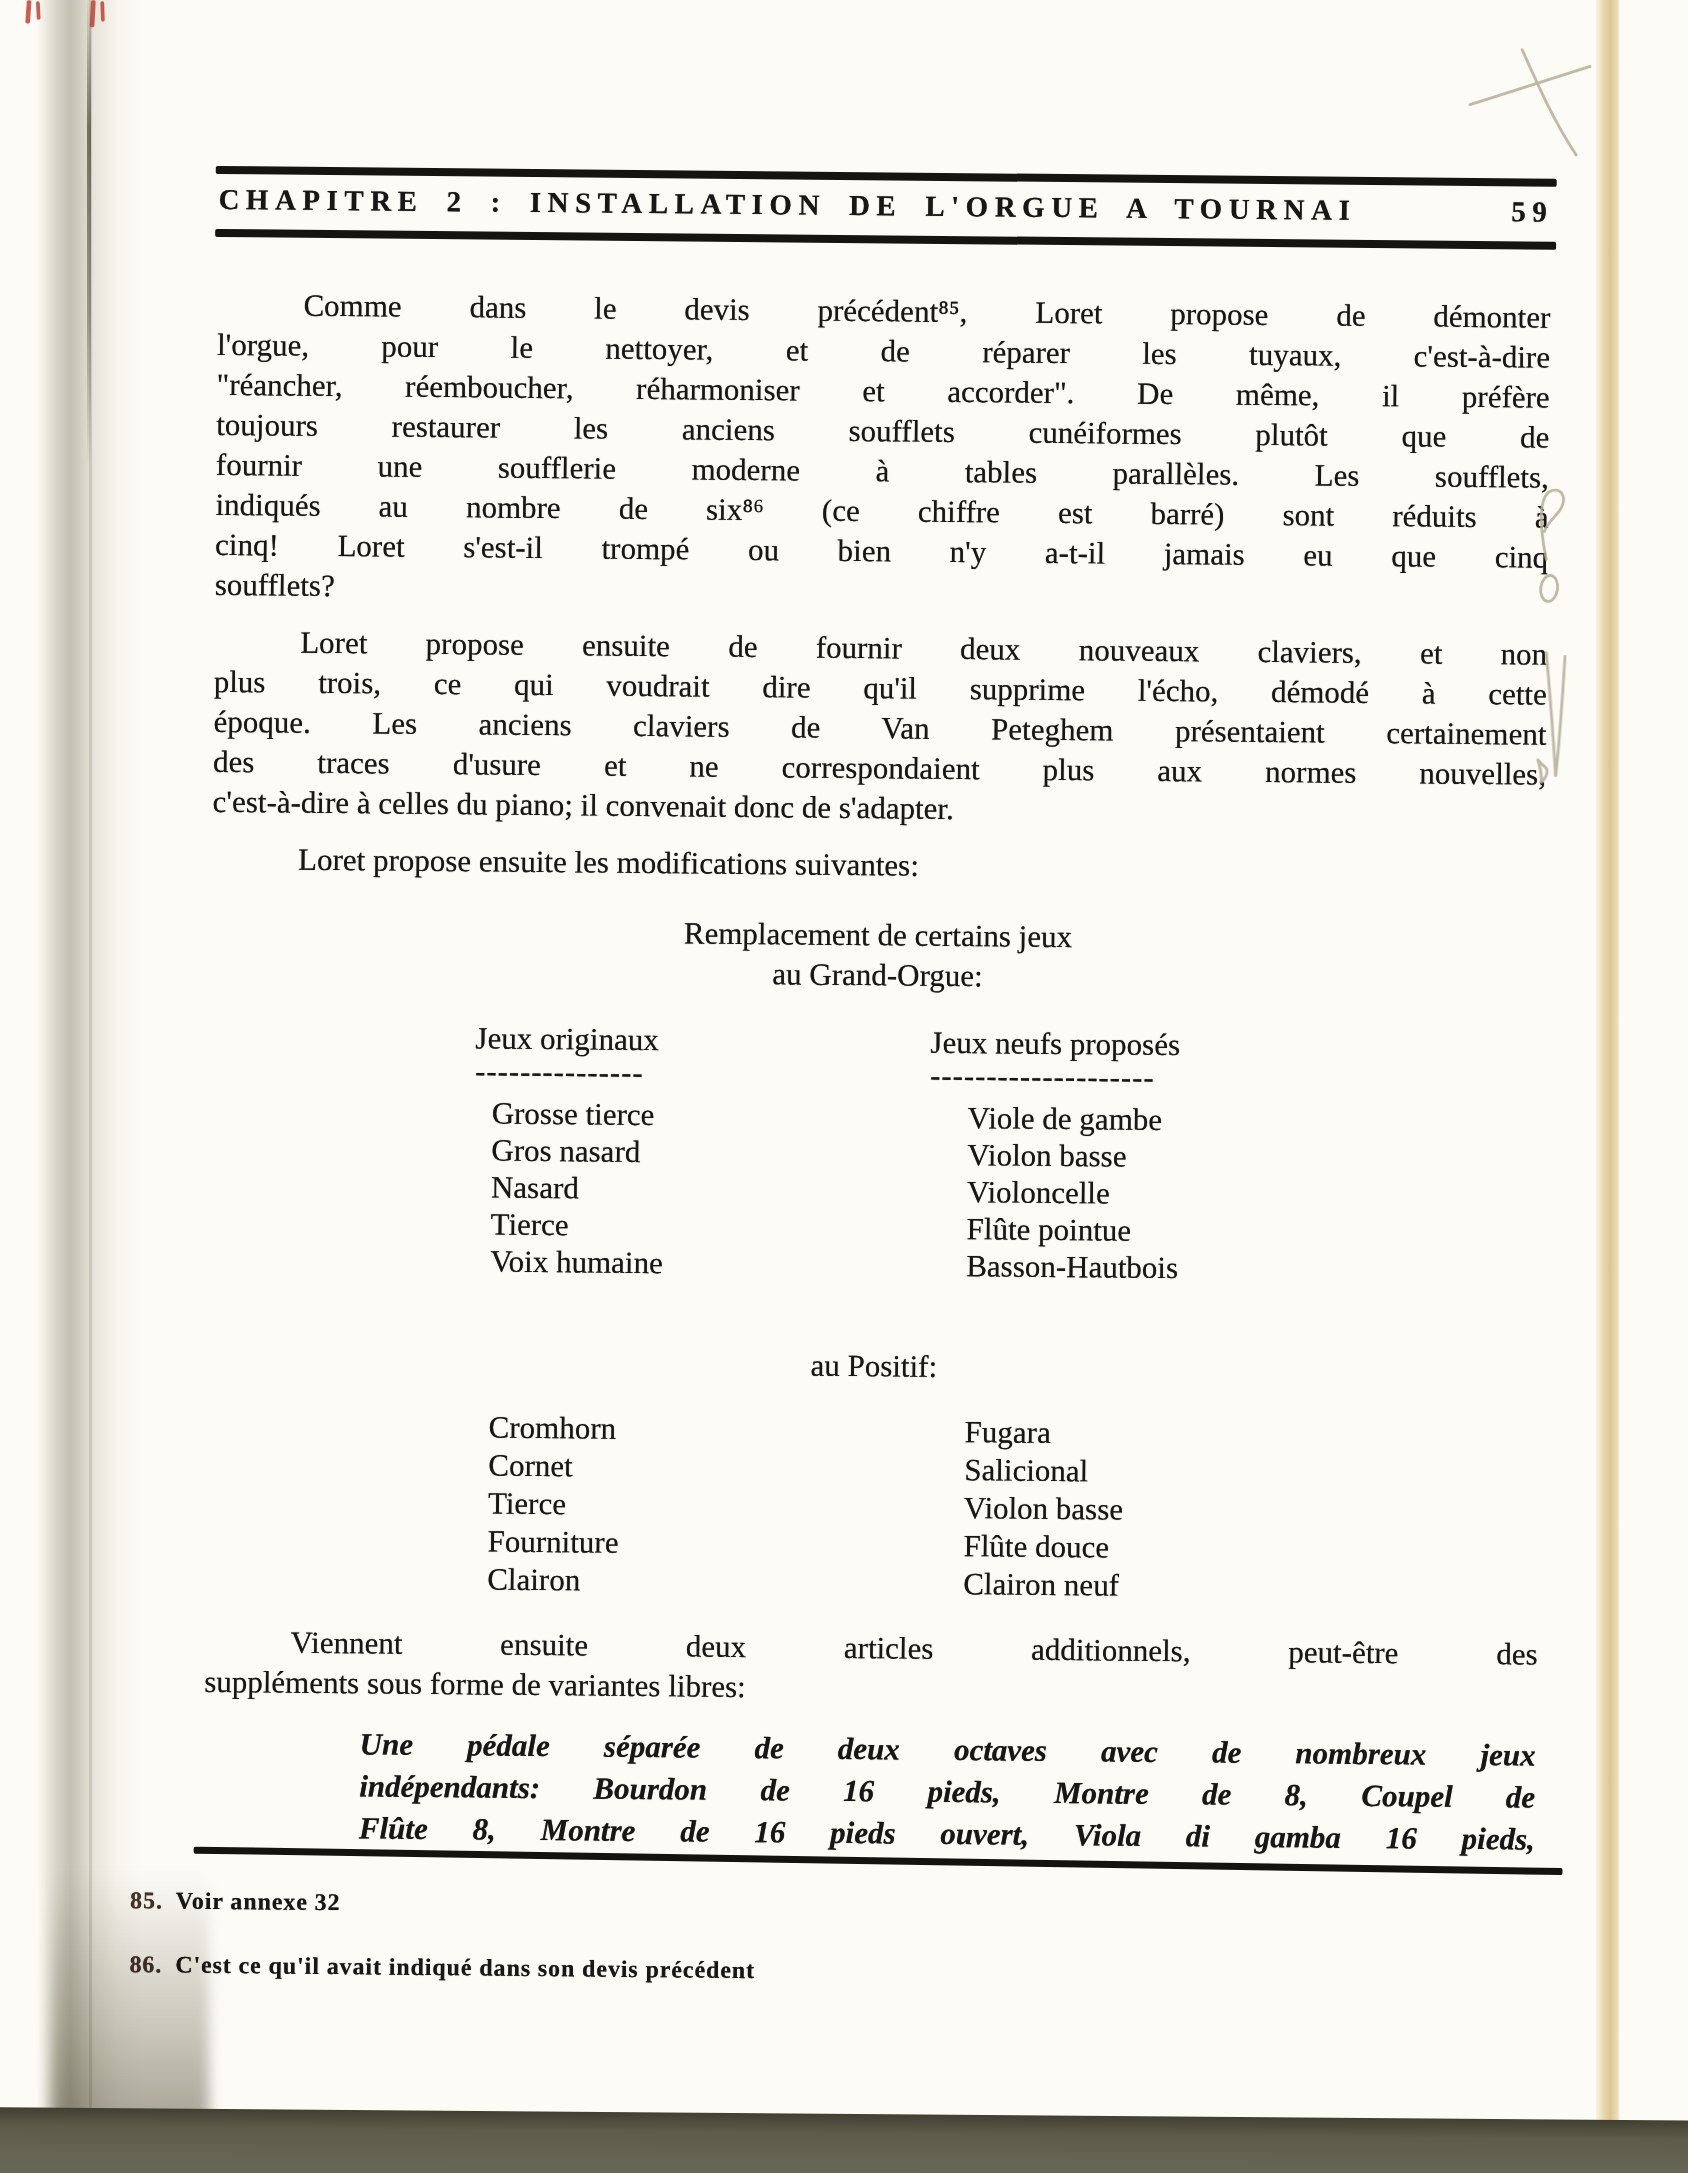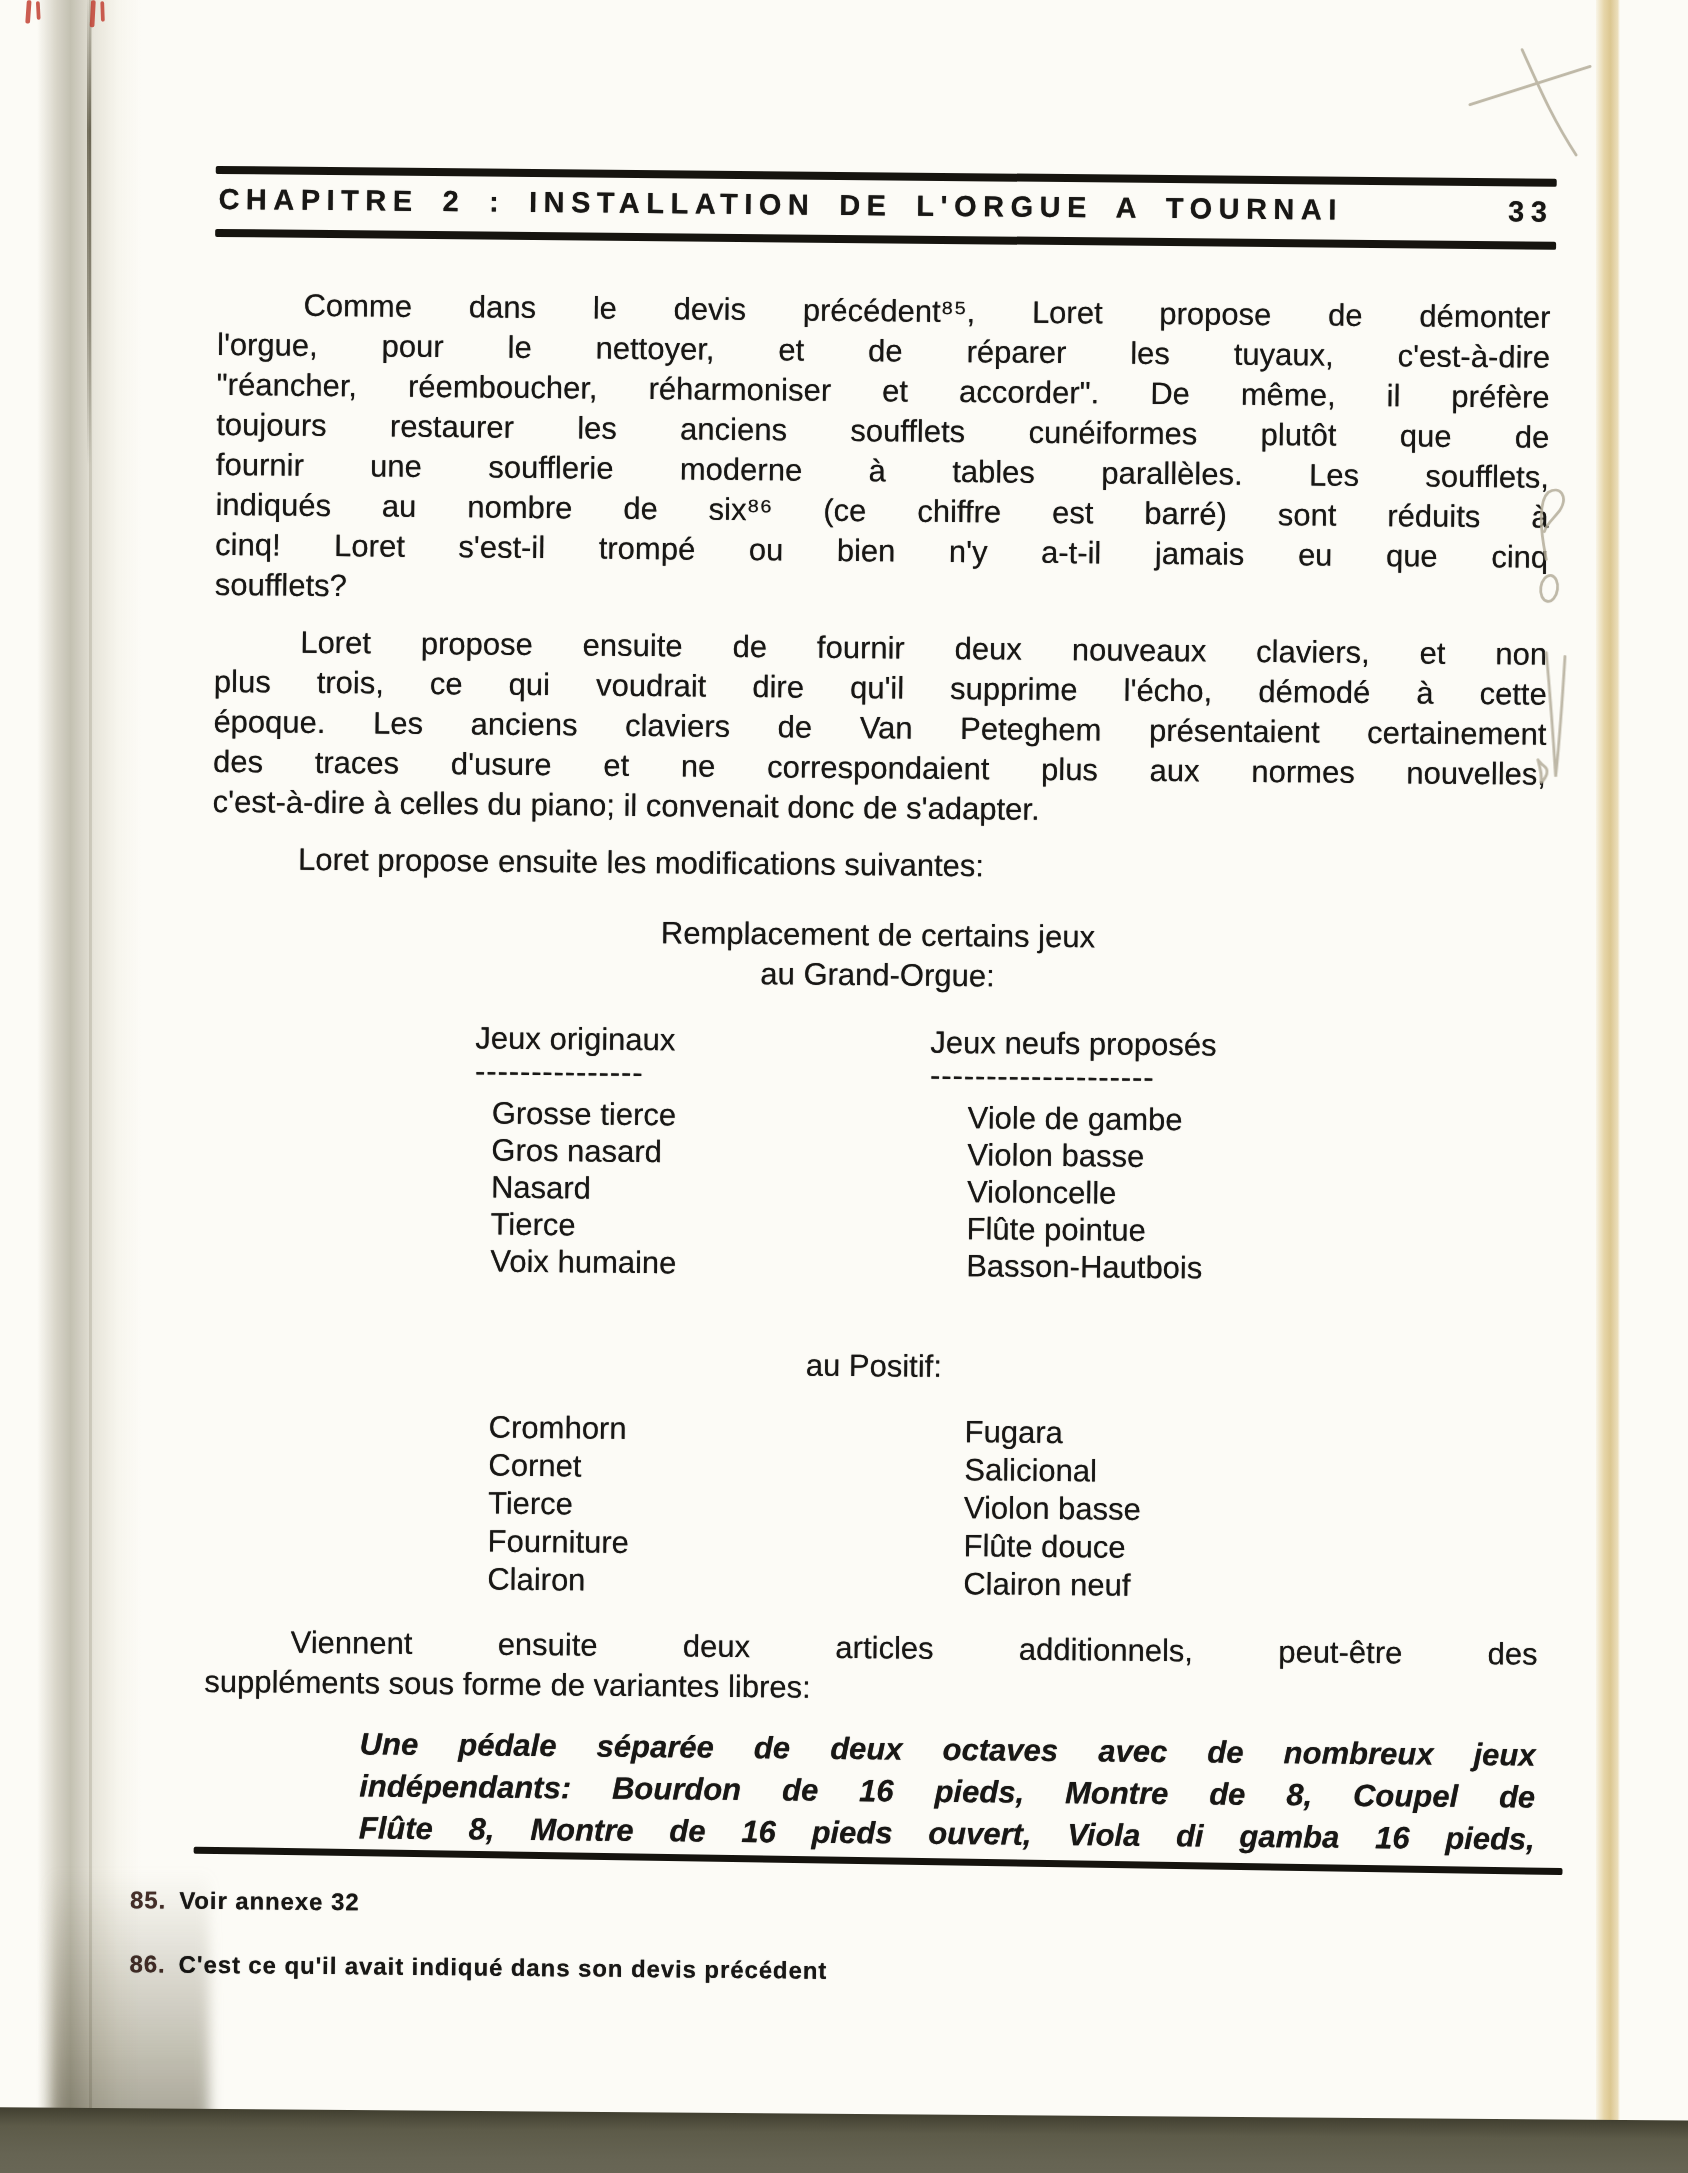--- a/index.html
+++ b/index.html
@@ -1,18 +1,18 @@
 <!DOCTYPE html>
 <html style="font-size:15px"><head>
 <meta charset="utf-8">
 <style>
   html,body{margin:0;padding:0;background:#e8e6de;}
   .page{
     position:relative;width:1688px;height:2174px;background:#fcfbf6;
-    overflow:hidden;font-family:Liberation Sans, sans-serif;
+    overflow:hidden;font-family:Liberation Serif, serif;
     color:#181715;
   }
   
   .gutter{position:absolute;top:0;bottom:0;left:37px;width:104px;z-index:5;pointer-events:none;
     mix-blend-mode:multiply;
     background:linear-gradient(90deg, rgba(255,255,255,0) 0%, rgba(186,182,165,.5) 18%,
       rgba(163,159,141,.62) 32%, rgba(212,209,196,.48) 55%, rgba(238,236,227,.3) 78%, rgba(255,255,255,0) 100%);}
   .crease{position:absolute;top:0;left:87px;width:3.7px;height:466px;z-index:5;pointer-events:none;
     mix-blend-mode:multiply;
     background:linear-gradient(180deg, rgba(120,115,95,.05), rgba(104,99,80,.8) 28%,
@@ -88,21 +88,21 @@
       <rect x="97" y="0" width="5" height="29" rx="2" transform="rotate(3 99 14)"></rect>
       <rect x="108" y="1" width="4" height="22" rx="2" transform="rotate(-2 110 11)"></rect>
     </g>
   </svg>
 
   <div class="content">
 
     <div class="hrule" style="top:172px"></div>
     <div class="chapter-row">
       <span>CHAPITRE 2 : INSTALLATION DE L'ORGUE A TOURNAI</span>
-      <span>33</span>
+      <span>59</span>
     </div>
     <div class="hrule" style="top:235px"></div>
 
     <div class="blk" style="top:291px">
       <div class="jline indent">Comme dans le devis précédent⁸⁵, Loret propose de démonter</div>
       <div class="jline">l'orgue, pour le nettoyer, et de réparer les tuyaux, c'est-à-dire</div>
       <div class="jline">"réancher, réemboucher, réharmoniser et accorder". De même, il préfère</div>
       <div class="jline">toujours restaurer les anciens soufflets cunéiformes plutôt que de</div>
       <div class="jline">fournir une soufflerie moderne à tables parallèles. Les soufflets,</div>
       <div class="jline">indiqués au nombre de six⁸⁶ (ce chiffre est barré) sont réduits à</div>

